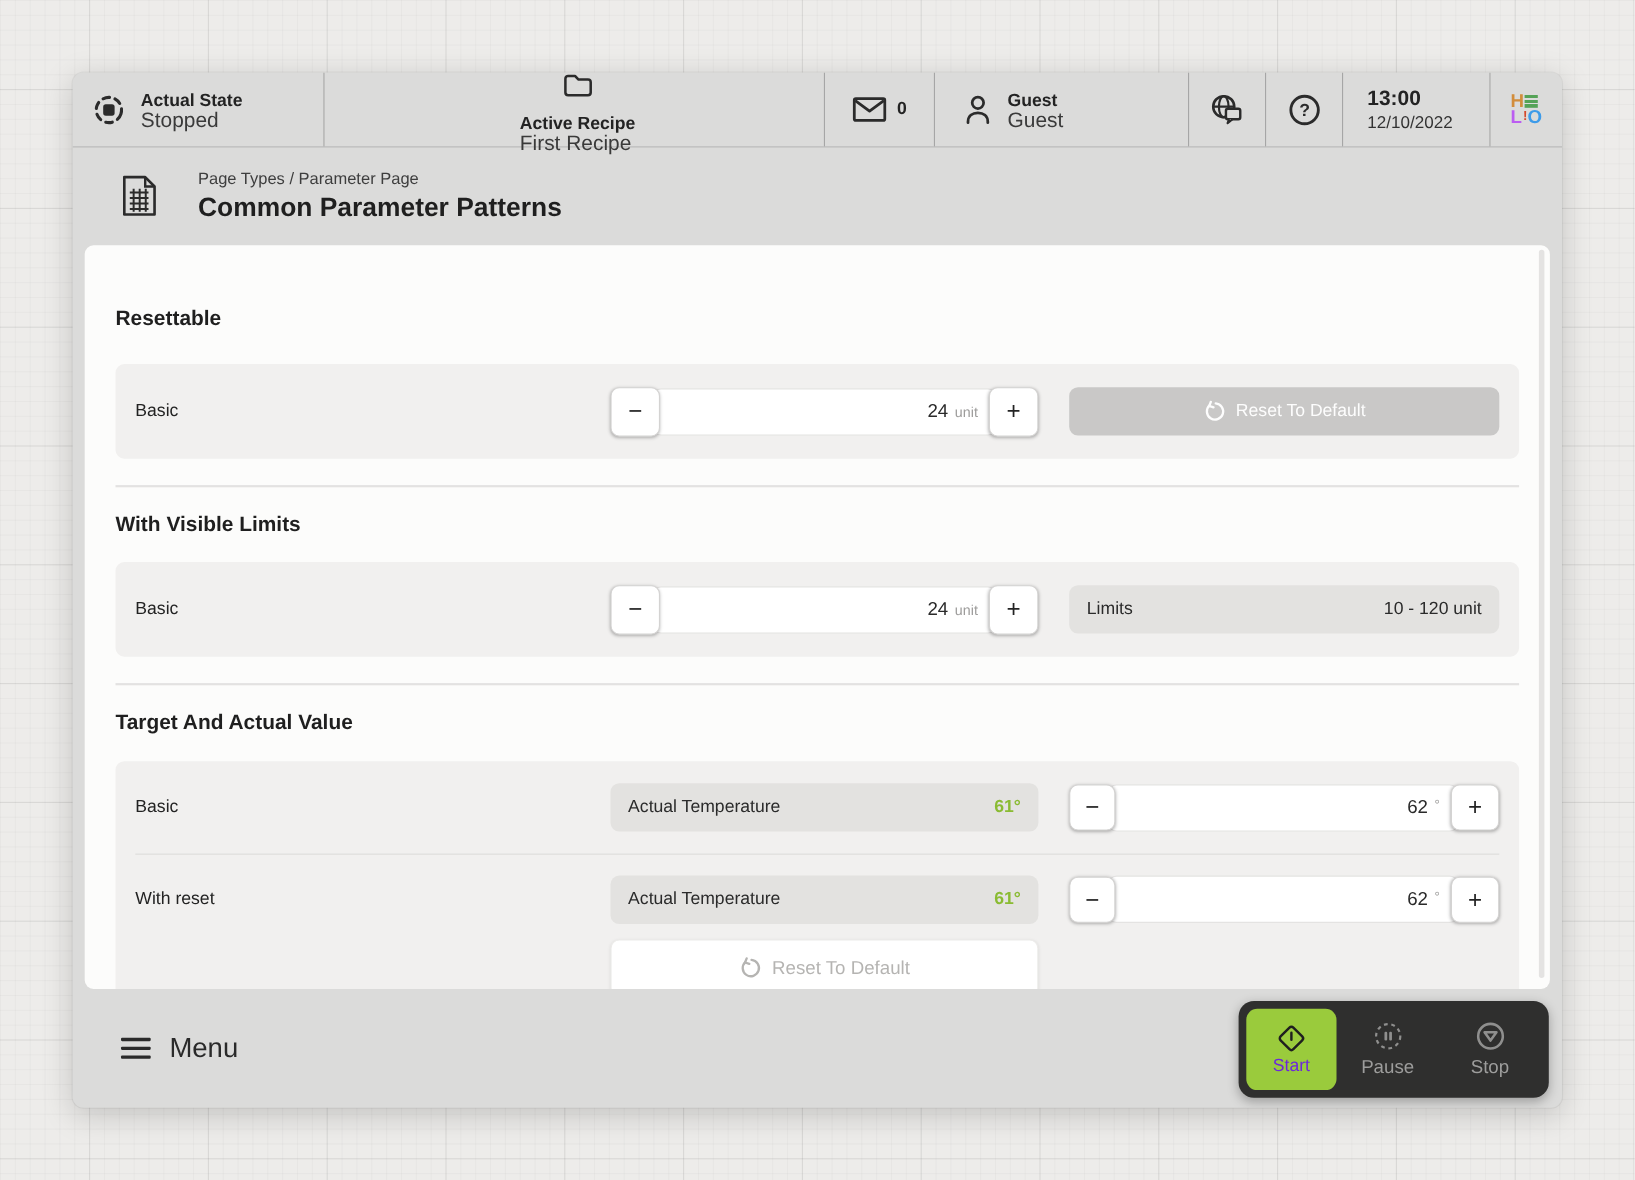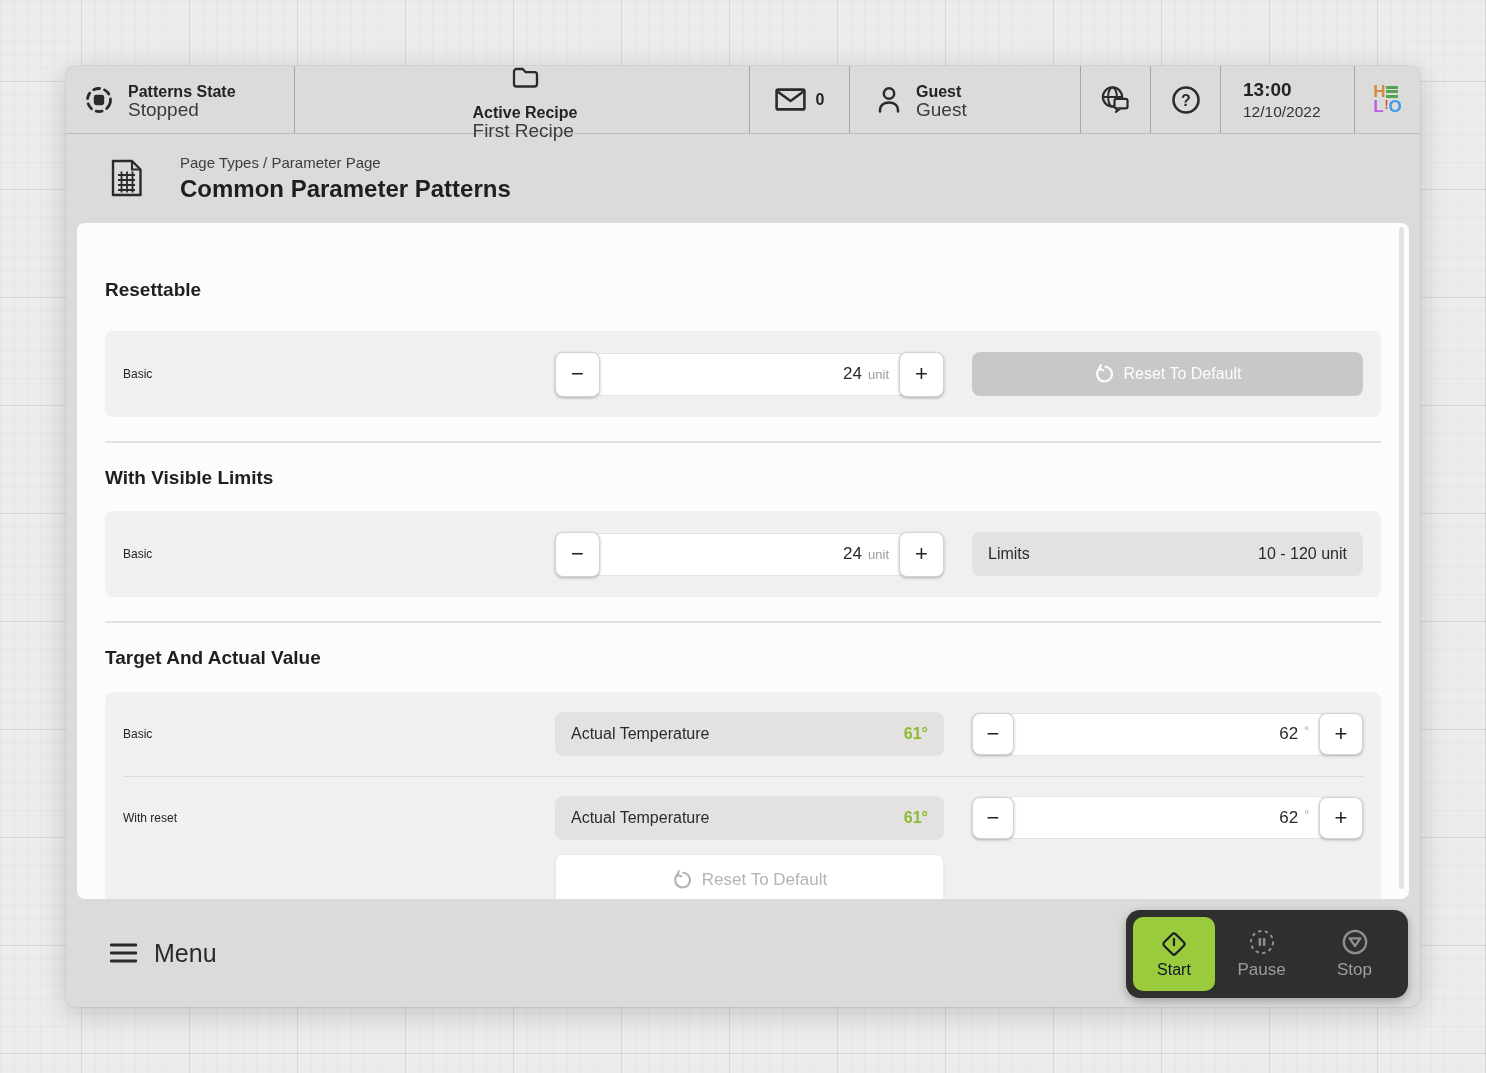--- a/index.html
+++ b/index.html
@@ -55,21 +55,21 @@
   .card { position:absolute; left:11px; top:157px; width:1332px; height:676px;
     background:#fcfcfb; border-radius:8px; overflow:hidden; padding:0 28px; }
   .scrollthumb { position:absolute; right:5px; top:4px; width:5px; height:662px; background:#e4e3e2; border-radius:3px; }
   .sec-title { font-size:19px; font-weight:bold; color:#1f1f1f; }
   .mt-first { margin-top:56px; }
   .mt-sec { margin-top:24px; }
   .hr { height:2px; background:#e3e2e1; margin-top:24px; }
   .row { background:#f1f0ef; border-radius:8px; min-height:86px; margin-top:30px;
     display:grid; grid-template-columns:1fr 389px 391px; column-gap:28px; align-items:center; padding:0 18px; }
   .row-sec { margin-top:22px; }
-  .row-label { font-size:12px; color:#232323; }
+  .row-label { font-size:16px; color:#232323; }
   
   .stepper { display:flex; align-items:center; }
   .step-btn { width:45px; height:45px; background:#fff; border:1px solid #d4d3d2; border-radius:8px;
     box-shadow:0 1px 3px rgba(0,0,0,.28); font-size:22px; color:#232323;
     display:flex; align-items:center; justify-content:center; z-index:2; flex:none; cursor:pointer; }
   .step-input { flex:1; height:43px; background:#fff; border:1px solid #e4e3e2; border-radius:8px; margin:0 -7px;
     display:flex; align-items:center; justify-content:flex-end; padding-right:16px; gap:6px; z-index:1; }
   .step-value { font-size:17px; color:#2a2a2a; }
   .step-unit { font-size:13px; color:#9d9c9b; }
   .step-unit-deg { font-size:12px; color:#9d9c9b; position:relative; top:-3px; }
@@ -94,40 +94,40 @@
   .bottombar { position:absolute; left:0; right:0; bottom:0; height:108px; }
   .menu { position:absolute; left:44px; top:50%; transform:translateY(-50%);
     display:flex; align-items:center; gap:17px; font-size:25px; color:#2a2a2a; cursor:pointer; }
   .burger { display:flex; flex-direction:column; gap:5px; }
   .burger span { display:block; width:27px; height:3px; background:#2a2a2a; border-radius:1px; }
   .actions { position:absolute; right:12px; top:11px; width:282px; height:88px; background:#2f2f2e;
     border-radius:14px; display:flex; align-items:center; padding:0 7px;
     box-shadow:0 3px 10px rgba(0,0,0,.28); }
   .action-start { width:82px; height:74px; background:#9acb3c; border-radius:10px;
     display:flex; flex-direction:column; align-items:center; justify-content:center; gap:3px;
-    color:#0f172a; font-size:16px; border:none; cursor:pointer; }
+    color:#6d28d9; font-size:16px; border:none; cursor:pointer; }
   .action { flex:1; display:flex; flex-direction:column; align-items:center; justify-content:center; gap:4px;
     color:#9d9d9c; font-size:17px; background:none; border:none; cursor:pointer; }
 </style>
 </head>
 <body>
 
 <div class="window">
 
   <div class="topbar">
 
     <div class="cell cell-state">
       <span>
         <svg class="ic" width="30" height="30" viewBox="0 0 30 30">
           <circle cx="15" cy="15" r="11.5" fill="none" stroke="#2b2b2b" stroke-width="2.8" stroke-dasharray="6 5.2" stroke-linecap="round" transform="rotate(18 15 15)"></circle>
           <rect x="9.8" y="9.8" width="10.4" height="10.4" rx="2.4" fill="#2b2b2b"></rect>
         </svg>
       </span>
       <div>
-        <div class="cell-title">Patterns State</div>
+        <div class="cell-title">Actual State</div>
         <div class="cell-sub">Stopped</div>
       </div>
     </div>
 
     <div class="cell cell-recipe">
       <span>
         <svg class="ic" width="27" height="23" viewBox="0 0 27 23">
           <path d="M2 5.5 a2.5 2.5 0 0 1 2.5-2.5 h6.2 l3 3.2 h8.8 a2.5 2.5 0 0 1 2.5 2.5 v9.3 a2.5 2.5 0 0 1 -2.5 2.5 h-18 a2.5 2.5 0 0 1 -2.5-2.5 z" fill="none" stroke="#2b2b2b" stroke-width="2.3" stroke-linejoin="round"></path>
         </svg>
       </span>

